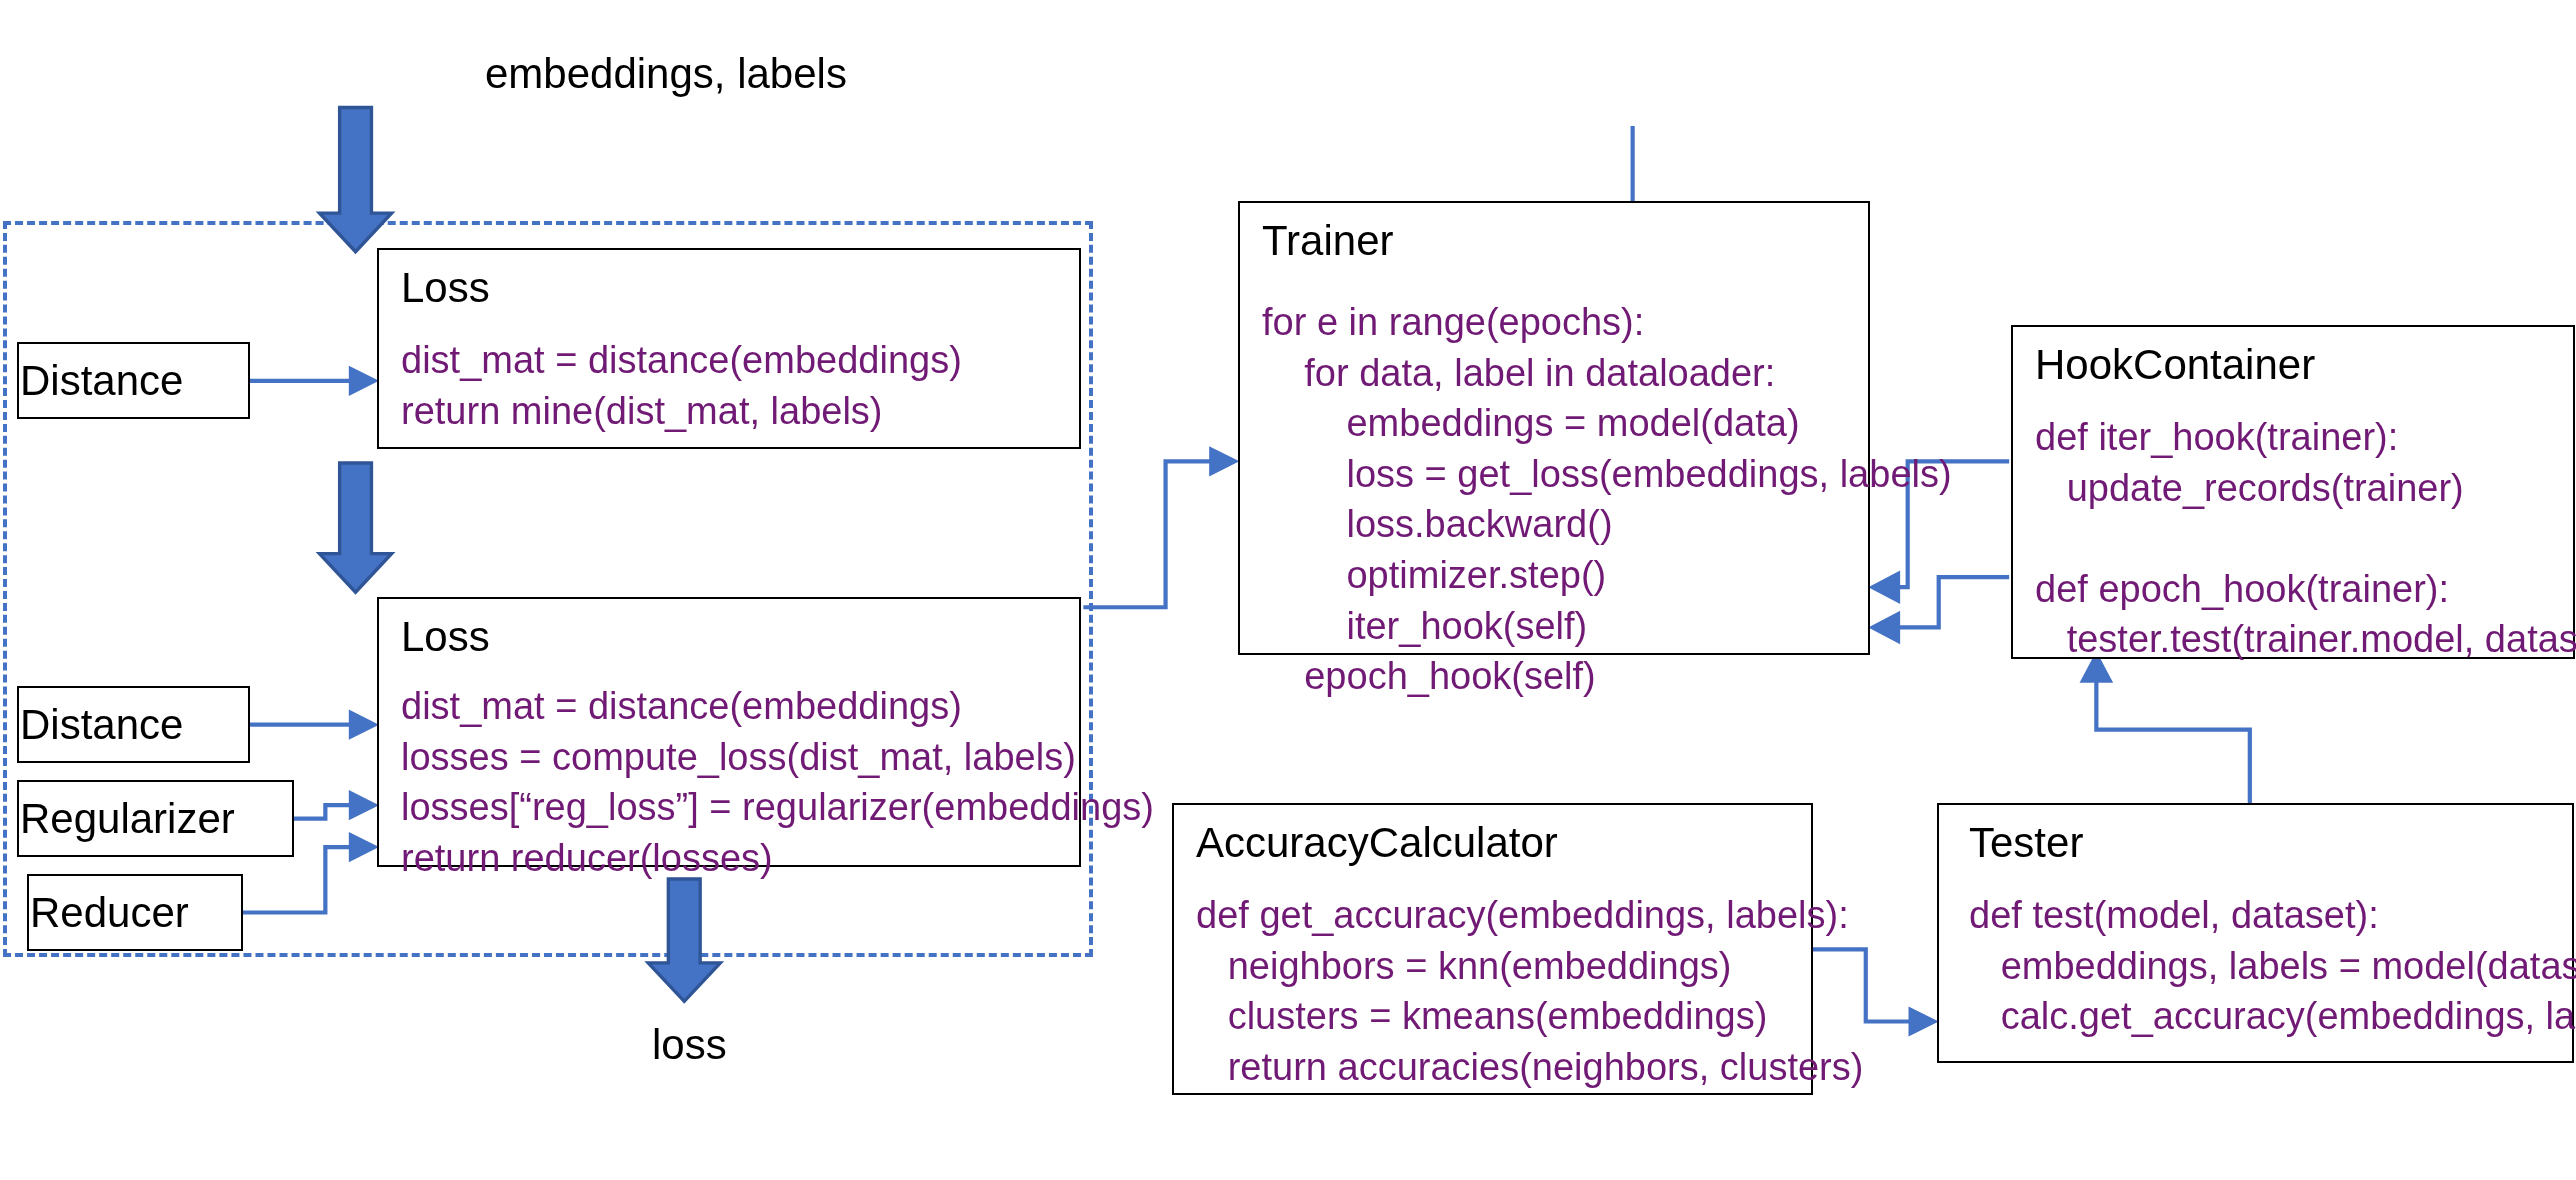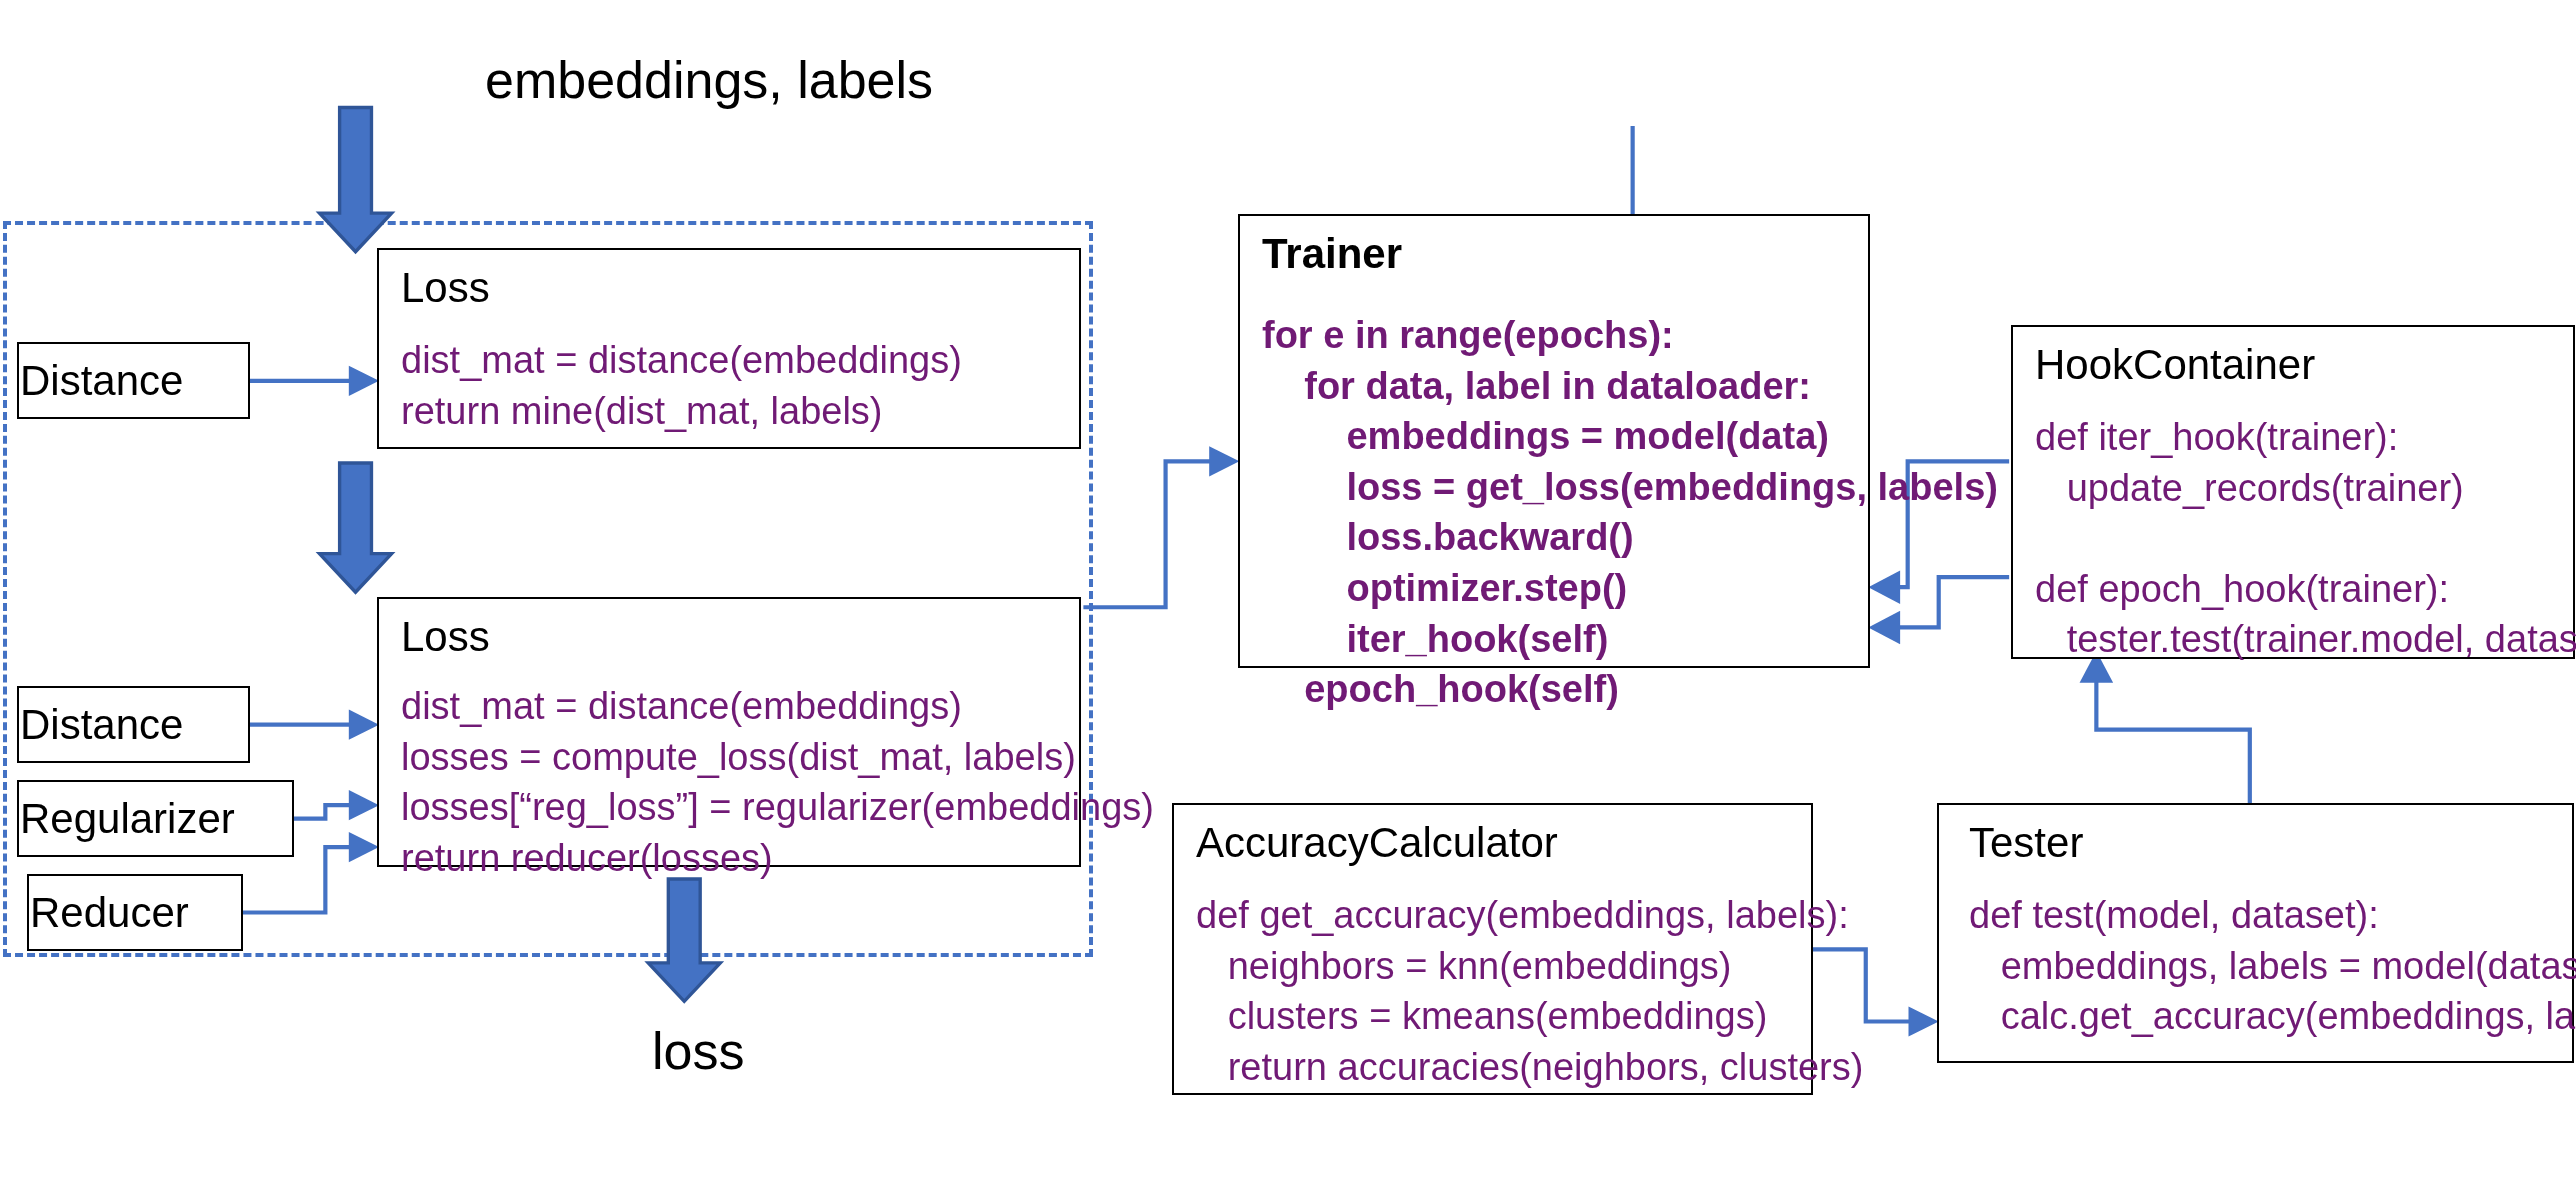--- a/index.html
+++ b/index.html
@@ -54,21 +54,21 @@
   }
   .dashed-group {
     position: absolute;
     box-sizing: border-box;
     border: 4.2px dashed #4472c4;
     background: transparent;
     z-index: 1;
   }
   .free-label {
     position: absolute;
-    font-size: 52px;
+    font-size: 42px;
     color: #000000;
     white-space: nowrap;
     z-index: 5;
   }
   svg.overlay {
     position: absolute;
     left: 0; top: 0;
     width: 2576px;
     height: 1181px;
     z-index: 2;
@@ -113,21 +113,21 @@
   <div class="box" style="left:377px; top:597px; width:704px; height:270px;">
     <div class="pad">
       <div class="box-title">Loss</div>
       <div class="code" style="margin-top:22px;">dist_mat = distance(embeddings)
 losses = compute_loss(dist_mat, labels)
 losses[“reg_loss”] = regularizer(embeddings)
 return reducer(losses)</div>
     </div>
   </div>
 
-  <div class="box" style="left:1238px; top:214px; width:632px; height:454px;font-weight:bold;">
+  <div class="box" style="left:1238px; top:201px; width:632px; height:454px;">
     <div class="pad">
       <div class="box-title">Trainer</div>
       <div class="code" style="margin-top:34px;">for e in range(epochs):
     for data, label in dataloader:
         embeddings = model(data)
         loss = get_loss(embeddings, labels)
         loss.backward()
         optimizer.step()
         iter_hook(self)
     epoch_hook(self)</div>

